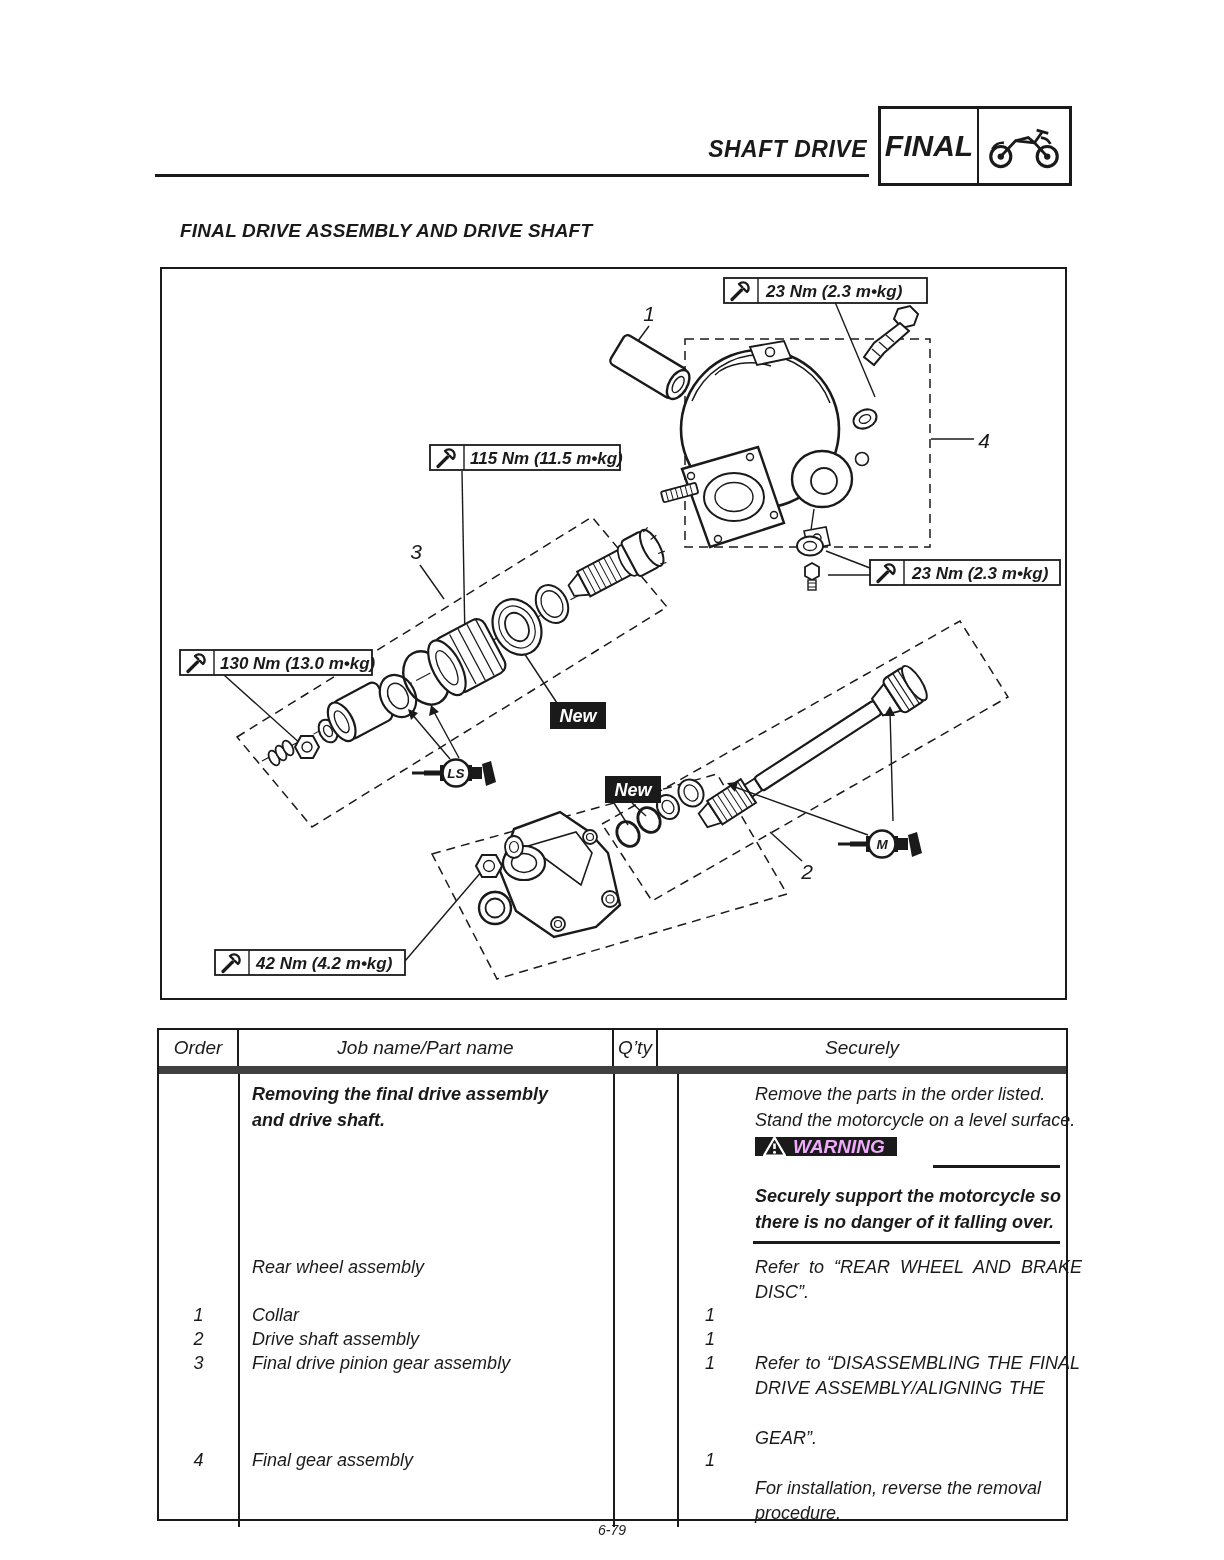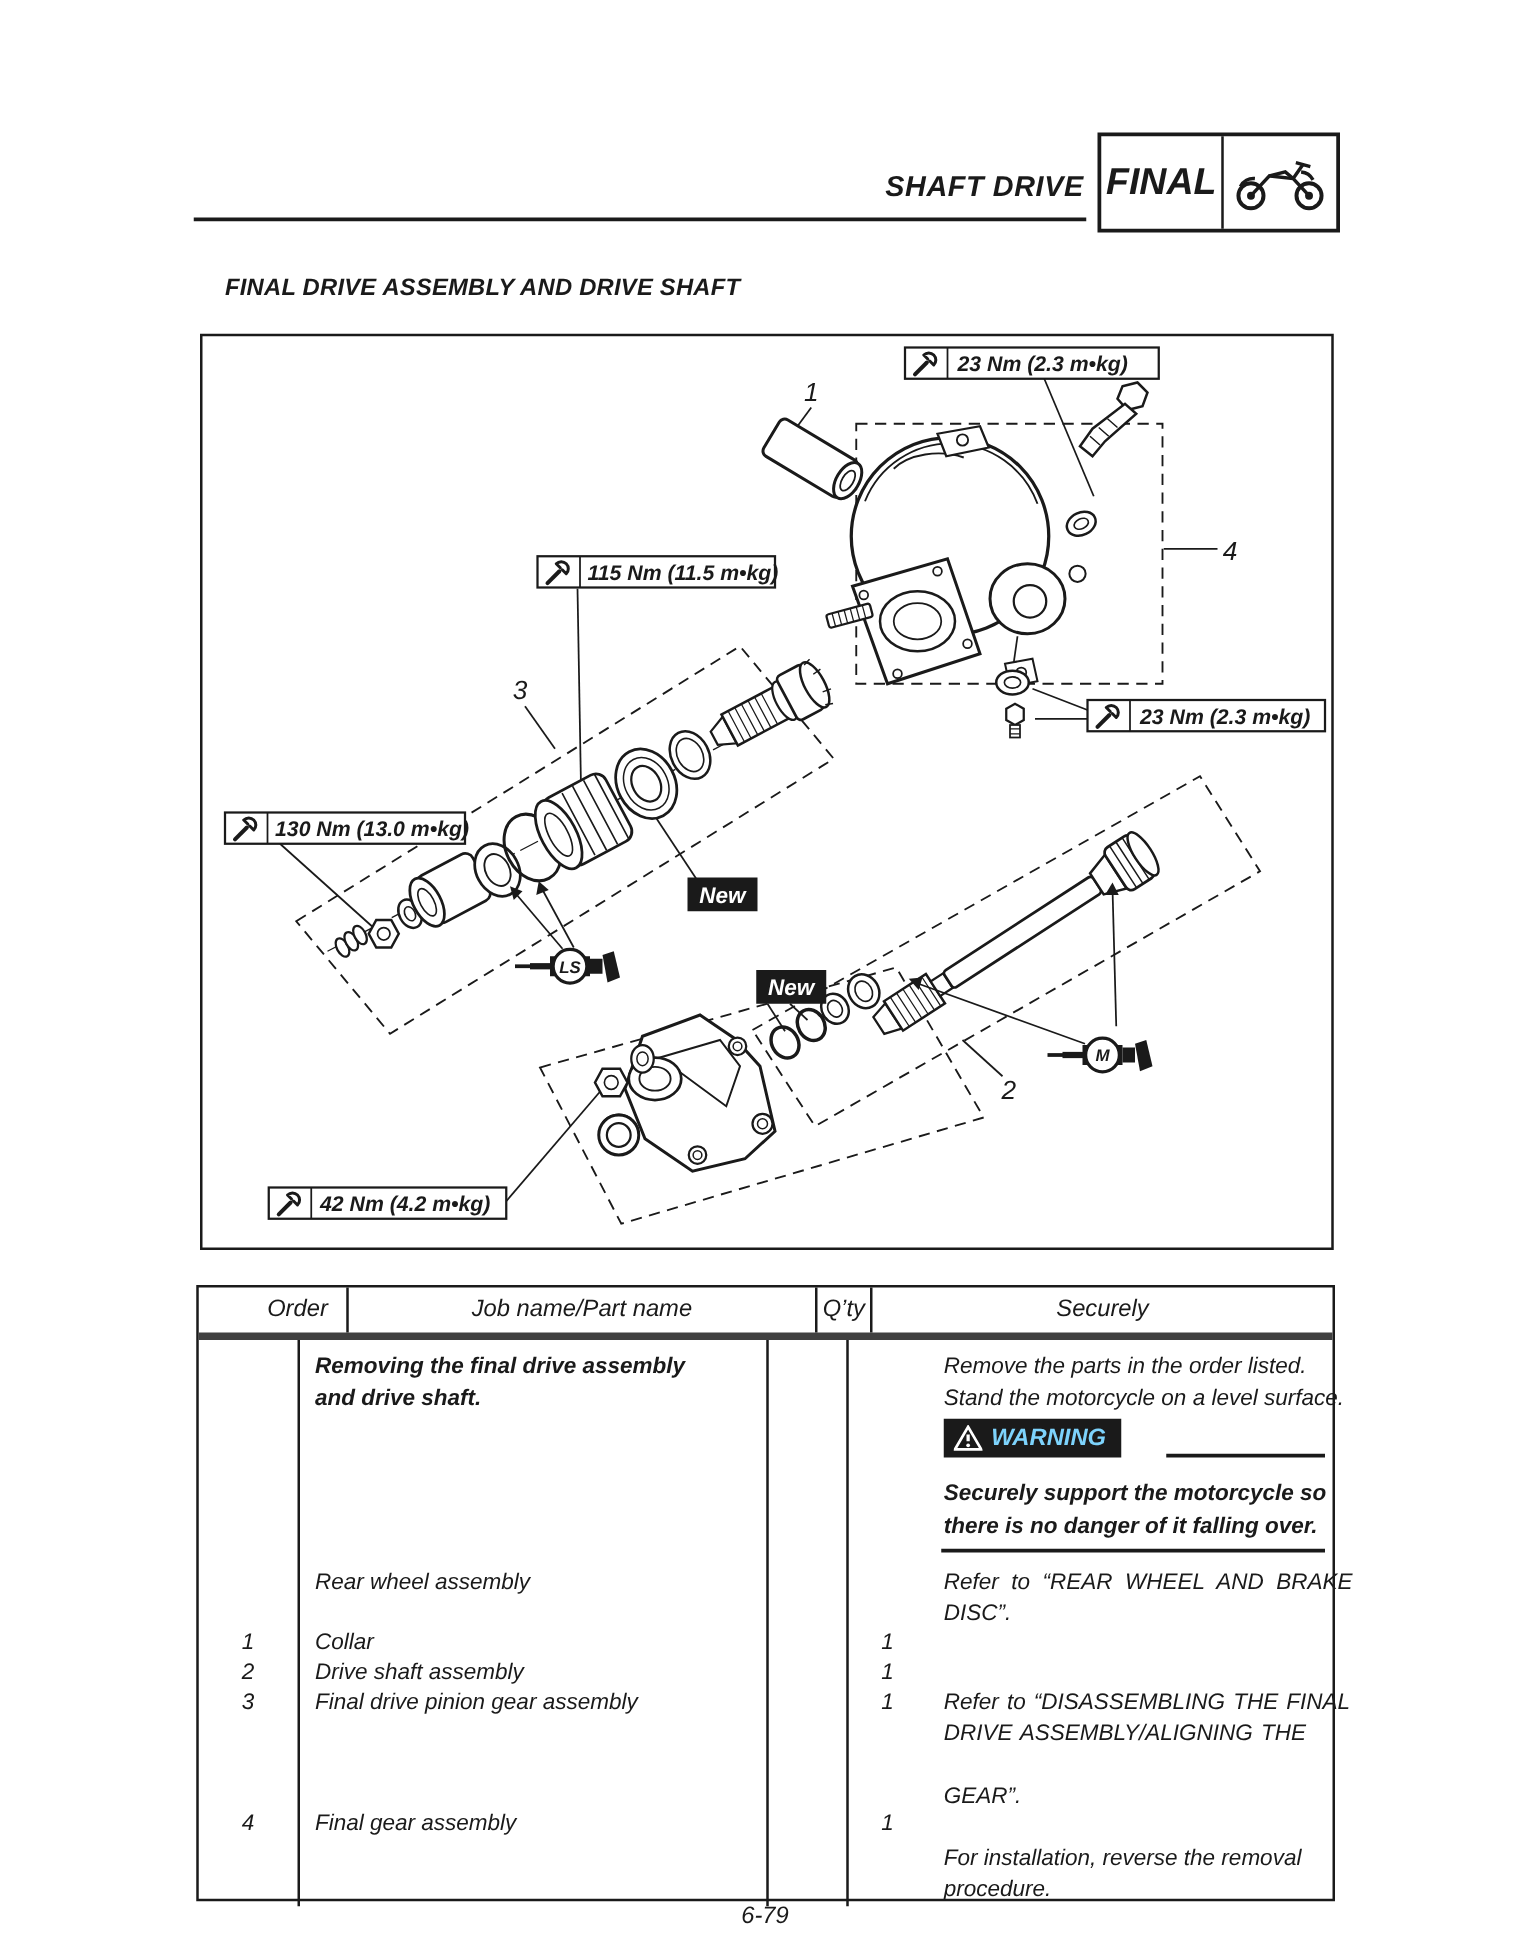--- a/index.html
+++ b/index.html
@@ -14,37 +14,37 @@
             display:flex;align-items:stretch;}
   .chas-cell{width:96px;display:flex;align-items:center;justify-content:center;
              font-size:30px;font-weight:bold;border-right:2px solid #1a1a1a;}
   .moto-cell{flex:1;display:flex;align-items:center;justify-content:center;}
   
   .sec-title{left:158px;top:220px;font-size:19px;font-weight:bold;letter-spacing:.2px;margin-left:22px;}
   
   .diagram{left:160px;top:267px;width:903px;height:729px;border:2px solid #1a1a1a;}
   
   .tbl{left:157px;top:1028px;width:911px;height:493px;border:2px solid #1a1a1a;box-sizing:border-box;}
-  .thead{display:flex;height:36px;border-bottom:6px solid #404040;padding-left:40px;}
+  .thead{display:flex;height:36px;border-bottom:8px solid #404040;}
   .hc{display:flex;align-items:center;justify-content:center;font-size:19px;box-sizing:border-box;}
   .hc.b{border-right:2px solid #1a1a1a;}
   .c-order{width:80px;} .c-job{width:375px;} .c-qty{width:44px;} .c-rem{flex:1;}
   .tbody{position:relative;height:453px;}
   .vline{position:absolute;top:0;bottom:0;width:2px;background:#1a1a1a;}
   .cellcol{position:absolute;top:0;bottom:0;}
   .ln{position:absolute;font-size:18px;line-height:24px;white-space:nowrap;}
   .bold{font-weight:bold;}
   .ctr{width:100%;text-align:center;}
   .warn-badge{position:absolute;display:flex;align-items:center;gap:7px;
-              background:#1a1a1a;color:#7dd3fc;font-weight:bold;font-size:19px;
-              height:31px;padding:0 12px 0 8px;}
+              background:#1a1a1a;color:#f0abfc;font-weight:bold;font-size:19px;
+              height:19px;padding:0 12px 0 8px;}
   .wide{word-spacing:5px;}
   .semi-wide{word-spacing:1.5px;}
   .rule2{position:absolute;height:3px;background:#1a1a1a;}
-  .footer-num{left:0;top:1522px;width:1224px;text-align:center;font-size:19px;}
+  .footer-num{left:0;top:1522px;width:1224px;text-align:center;font-size:14px;}
   svg text{font-family:"Liberation Sans",sans-serif;}
 </style>
 </head>
 <body>
 
 <div class="page">
 
   <div class="abs shaft-title">SHAFT DRIVE</div>
   <div class="abs head-rule"></div>
   <div class="abs chas-box">

